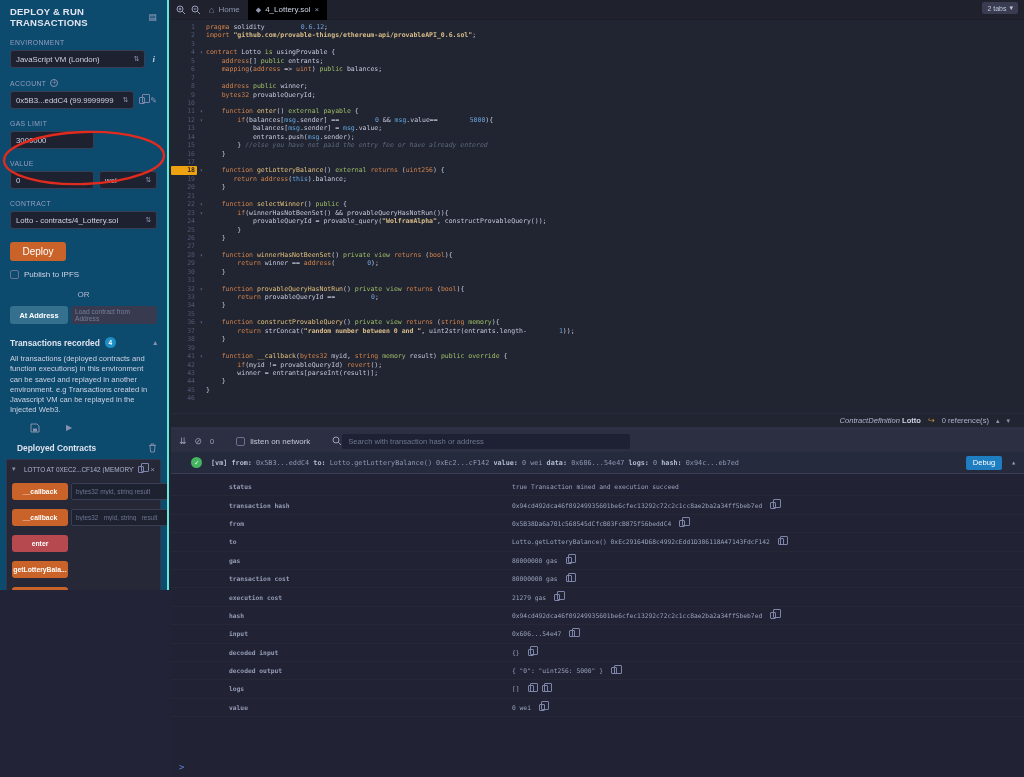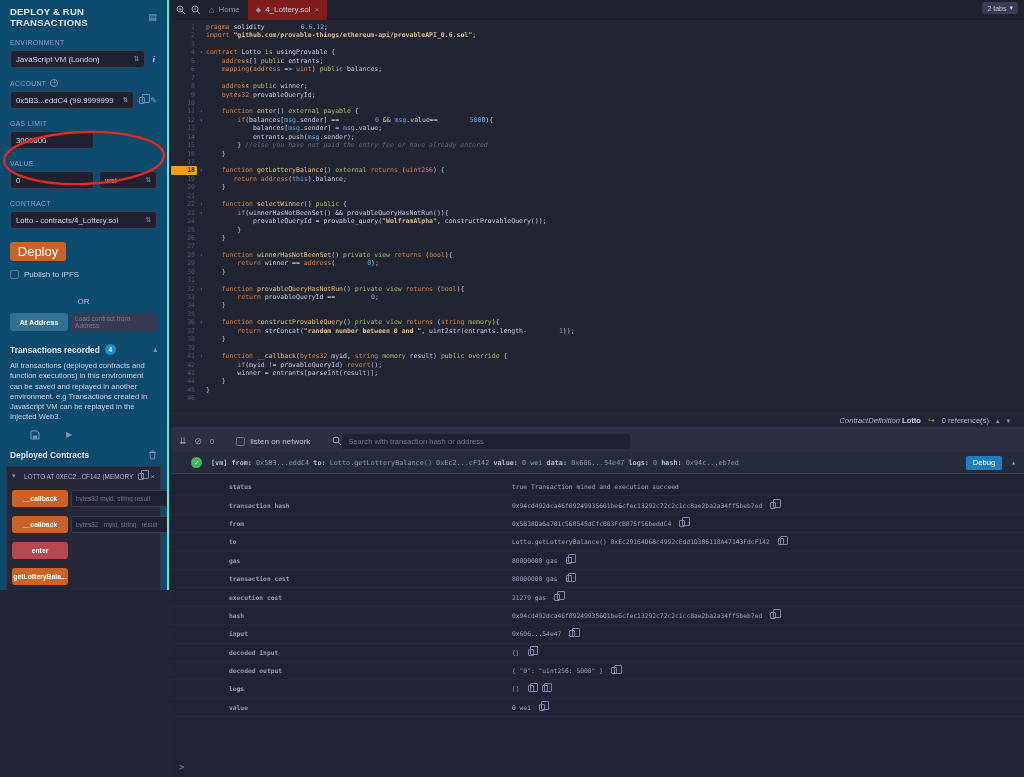--- a/index.html
+++ b/index.html
@@ -21,41 +21,41 @@
   .row { display:flex; align-items:center; gap:5px; }
   .info-ic { font-family:"Liberation Serif", serif; font-style:italic; font-weight:bold;
              color:#c3c8da; font-size:9px; padding:0 2px; }
   .plus-ic { width:8px; height:8px; border:1px solid #8a91ac; border-radius:50%; color:#8a91ac;
              font-size:7px; line-height:6px; text-align:center; display:inline-block; }
   .cpy { display:inline-block; width:6px; height:7px; border:1px solid #7d86a8; border-radius:1px;
          position:relative; vertical-align:middle; }
   .cpy::before { content:""; position:absolute; left:1.5px; top:-3.5px; width:6px; height:7px;
                  border:1px solid #7d86a8; border-radius:1px; background:transparent; }
   .pencil-ic { color:#8a91ac; font-size:8px; }
-  .btn { border:none; border-radius:3px; font-size:13px; color:#fff; cursor:pointer;
+  .btn { border:none; border-radius:3px; font-size:10px; color:#fff; cursor:pointer;
          font-family:"Liberation Sans", sans-serif; }
   .btn-orange { background:#c96329; }
   .btn-red { background:#b5494f; }
   .btn-blue { background:#35708e; }
   .deploy { display:block; width:56px; height:19px; margin-top:13px; }
   .cb { width:9px; height:9px; border:1px solid #6a7292; border-radius:2px; background:transparent; flex:none; }
   .publish-row { margin-top:9px; display:flex; align-items:center; gap:5px; font-size:8px; color:#cfd3e4; }
-  .or { text-align:center; font-size:8px; color:#b4b9cf; margin-top:18px; }
+  .or { text-align:center; font-size:8px; color:#b4b9cf; margin-top:11px; }
   .ataddr-row { margin-top:7px; display:flex; gap:3px; }
   .ataddr-btn { width:58px; height:18px; font-size:7.4px; font-weight:bold; flex:none; }
   .ataddr-inp { flex:1; background:#383b50; border:none; border-radius:3px; font-size:6.6px;
                 color:#767d99; padding:0 4px; display:flex; align-items:center; }
   .tr-head { margin-top:13px; display:flex; align-items:center; gap:5px; font-size:8.4px; font-weight:bold; color:#e0e3ee; }
   .badge { background:#1e8fc6; color:#fff; border-radius:50%; width:11px; height:11px; font-size:6.5px;
            display:flex; align-items:center; justify-content:center; font-weight:bold; }
   .chev-r { margin-left:auto; color:#8a91ac; font-size:7px; }
   .tr-desc { margin-top:6px; font-size:7.6px; line-height:10.3px; color:#ced2e2; }
   .tr-icons { margin-top:7px; display:flex; gap:26px; padding-left:20px; align-items:center; }
   .play-ic { color:#8a91ac; font-size:8px; }
-  .dc-head { margin-top:10px; display:flex; align-items:center; font-size:8.4px; font-weight:bold; color:#e0e3ee; }
+  .dc-head { margin-top:10px; display:flex; align-items:center; font-size:8.4px; font-weight:bold; color:#e0e3ee;margin-left:7px; }
   .card { margin:6px -4px 0 -4px; background:#262838; border:1px solid #33364a; border-radius:2px; padding:5px 5px 8px 5px; }
   .card-head { display:flex; align-items:center; gap:4px; font-size:6.4px; color:#aeb4cc; }
   .card-head .x-ic { margin-left:2px; color:#8a91ac; font-size:8px; }
   .fn-row { margin-top:9px; display:flex; align-items:center; gap:3px; height:17px; }
   .fn-btn { width:56px; height:17px; font-size:6.8px; font-weight:bold; flex:none;
             overflow:hidden; white-space:nowrap; }
   .fn-arg { flex:1; height:17px; background:#1e2130; border:1px solid #3a3e55; border-radius:2px;
             font-size:6.4px; color:#6d7490; padding:0 4px; font-family:"Liberation Sans", sans-serif; }
   .fn-arg::placeholder { color:#6d7490; }
   .fn-chev { color:#8a91ac; font-size:7px; width:8px; }
@@ -63,21 +63,21 @@
   .lli-head .info-ic { margin-left:auto; }
   .calldata-row { margin-top:4px; display:flex; gap:4px; }
   .calldata-inp { flex:1; height:18px; background:#1e2130; border:1px solid #3a3e55; border-radius:3px; }
   .annot { position:absolute; left:-2px; top:127px; width:174px; height:64px; pointer-events:none; z-index:9; }
 
   
   .main { position:absolute; left:171px; top:0; right:0; height:777px; }
   .tabbar { height:20px; background:#1f212c; display:flex; align-items:center; border-bottom:1px solid #1b1d29; position:relative; }
   .zoom-ic { margin-left:5px; color:#9aa1bd; }
   .tab { height:20px; display:flex; align-items:center; gap:4px; padding:0 8px; font-size:8px; color:#8f96ad; }
-  .tab.active { background:#7f1d1d; color:#cdd2e4; }
+  .tab.active { background:#000000; color:#cdd2e4; }
   .tab .x-ic { font-size:8px; color:#8f96ad; }
   .home-ic { font-size:9px; color:#8f96ad; }
   .sol-ic { color:#8f96ad; font-size:7px; }
   .tabs-btn { position:absolute; right:6px; top:2px; background:#3a3d52; border:none; border-radius:2px;
               color:#c3c8da; font-size:7px; height:12px; padding:0 5px; display:flex; align-items:center; gap:3px; }
   .editor { height:393px; background:#212431; overflow:hidden; padding-top:3px;
             font-family:"DejaVu Sans Mono", monospace; font-size:6.5px; }
   .code-row { display:flex; height:8.45px; line-height:8.45px; white-space:pre; }
   .code-row.cur { background:rgba(130,140,185,.12); }
   .gut { width:26px; text-align:right; color:#4f5975; flex:none; padding-right:2px; }

